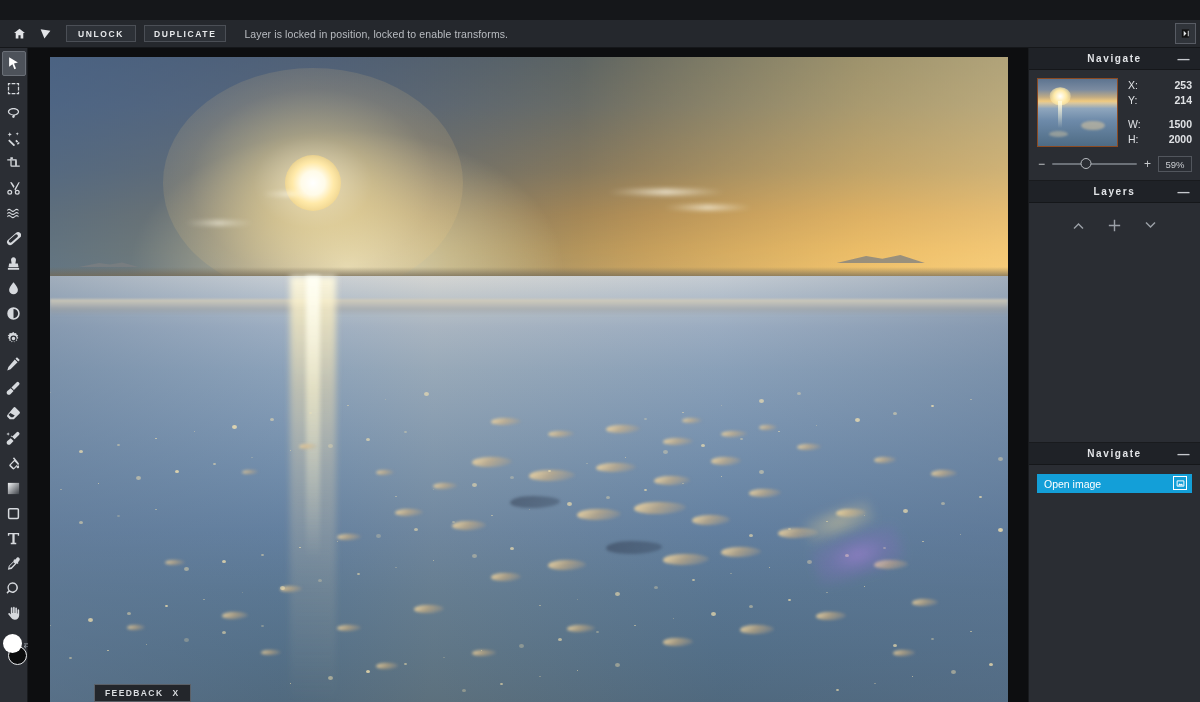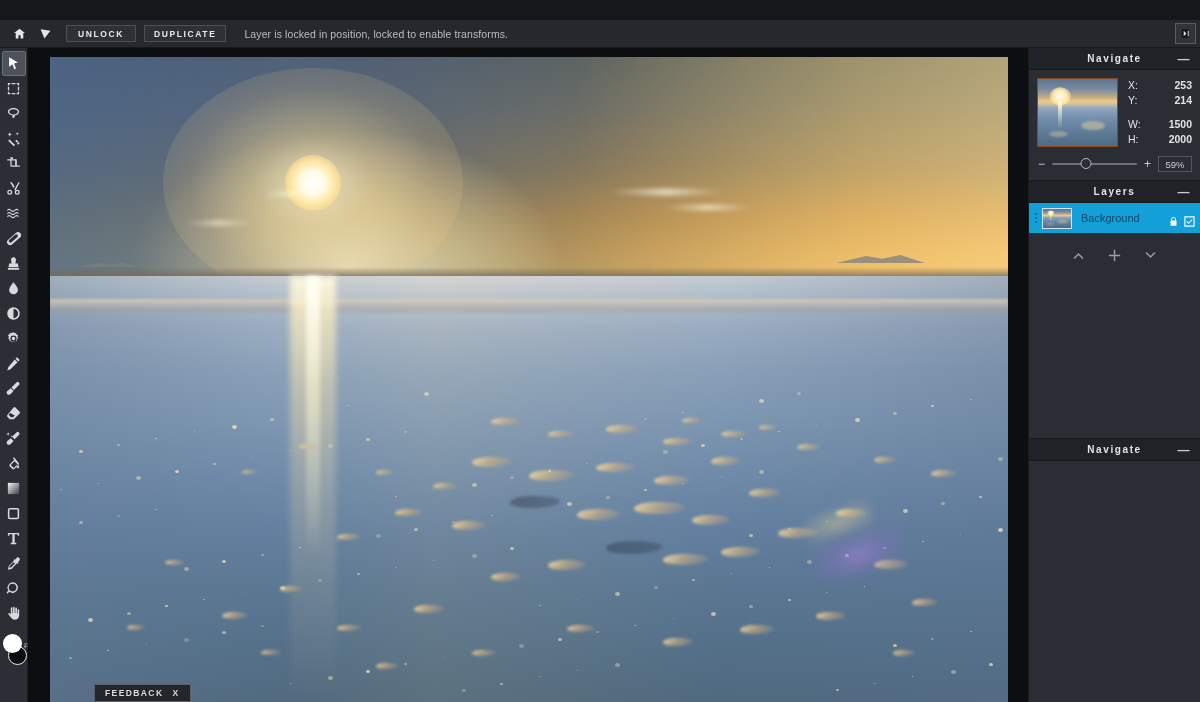--- a/index.html
+++ b/index.html
@@ -722,48 +722,20 @@
       </div>
     </div>
 
     <div class="divider"></div>
 
     <div class="panel-head">
       <span>Layers</span>
       <span class="panel-min">—</span>
     </div>
     <div class="layers-body">
-      <div class="layer-row">
-        <div class="drag-dots">
-            <i></i>
-            <i></i>
-            <i></i>
-          </div>
-        <div class="layer-thumb" id="layerthumb">
-            <div style="position:absolute;inset:0;background:linear-gradient(to bottom,#5d7490 0%,#7b8ba0 16%,#c0ab84 27%,#efc97f 33%,#d9c79f 36%,#8fa6bd 44%,#6d8aa9 62%,#4e6b84 100%);"></div>
-            <div style="position:absolute;left:28%;top:26%;width:26%;height:26%;transform:translate(-50%,-50%);border-radius:50%;background:radial-gradient(circle,#fff 0%,#ffeaa8 45%,rgba(255,215,130,0) 100%);"></div>
-            <div style="position:absolute;left:28%;top:33%;width:5%;height:40%;transform:translateX(-50%);background:linear-gradient(to bottom,rgba(255,250,220,.95),rgba(255,235,180,0));"></div>
-            <div style="position:absolute;left:55%;top:62%;width:30%;height:14%;border-radius:50%;background:rgba(220,200,160,.55);filter:blur(1px);"></div>
-            <div style="position:absolute;left:14%;top:78%;width:24%;height:9%;border-radius:50%;background:rgba(215,200,165,.45);filter:blur(1px);"></div>
-          </div>
-        <div class="layer-name">Background</div>
-        <div class="layer-icons">
-          <span>
-            <svg width="11" height="11" viewBox="0 0 24 24">
-                <path d="M7 10V7a5 5 0 0 1 10 0v3h1.5v11h-13V10zm2 0h6V7a3 3 0 0 0-6 0z"></path>
-              </svg>
-          </span>
-          <span>
-            <svg width="11" height="11" viewBox="0 0 24 24">
-                <path d="M2 2h20v20H2z" fill="none" stroke="#fff" stroke-width="2.4"></path>
-                <path d="M6 12l4 4 8-8" fill="none" stroke="#fff" stroke-width="2.4"></path>
-              </svg>
-          </span>
-        </div>
-      </div>
       <div class="layer-tools">
         <span>
           <svg width="15" height="15" viewBox="0 0 24 24">
               <path d="M12 8l8 8-1.6 1.6L12 11.2 5.6 17.6 4 16z"></path>
             </svg>
         </span>
         <span>
           <svg width="17" height="17" viewBox="0 0 24 24">
               <path d="M11 4h2v7h7v2h-7v7h-2v-7H4v-2h7z"></path>
             </svg>
@@ -775,15 +747,26 @@
         </span>
       </div>
     </div>
 
     <div class="divider"></div>
 
     <div class="panel-head">
       <span>Navigate</span>
       <span class="panel-min">—</span>
     </div>
+    <div class="panel-body" style="padding:9px 8px;">
+      <div class="hist-item">
+        <span>Open image</span>
+        <span class="hist-icon">
+          <svg width="9" height="9" viewBox="0 0 24 24">
+              <path d="M3 5h18v14H3z" fill="none" stroke="#fff" stroke-width="2.6"></path>
+              <path d="M5 17l5-6 3 3.5 2.5-2.5L19 17z"></path>
+            </svg>
+        </span>
+      </div>
+    </div>
 
   </div>
 </div>
 
 </body></html>

